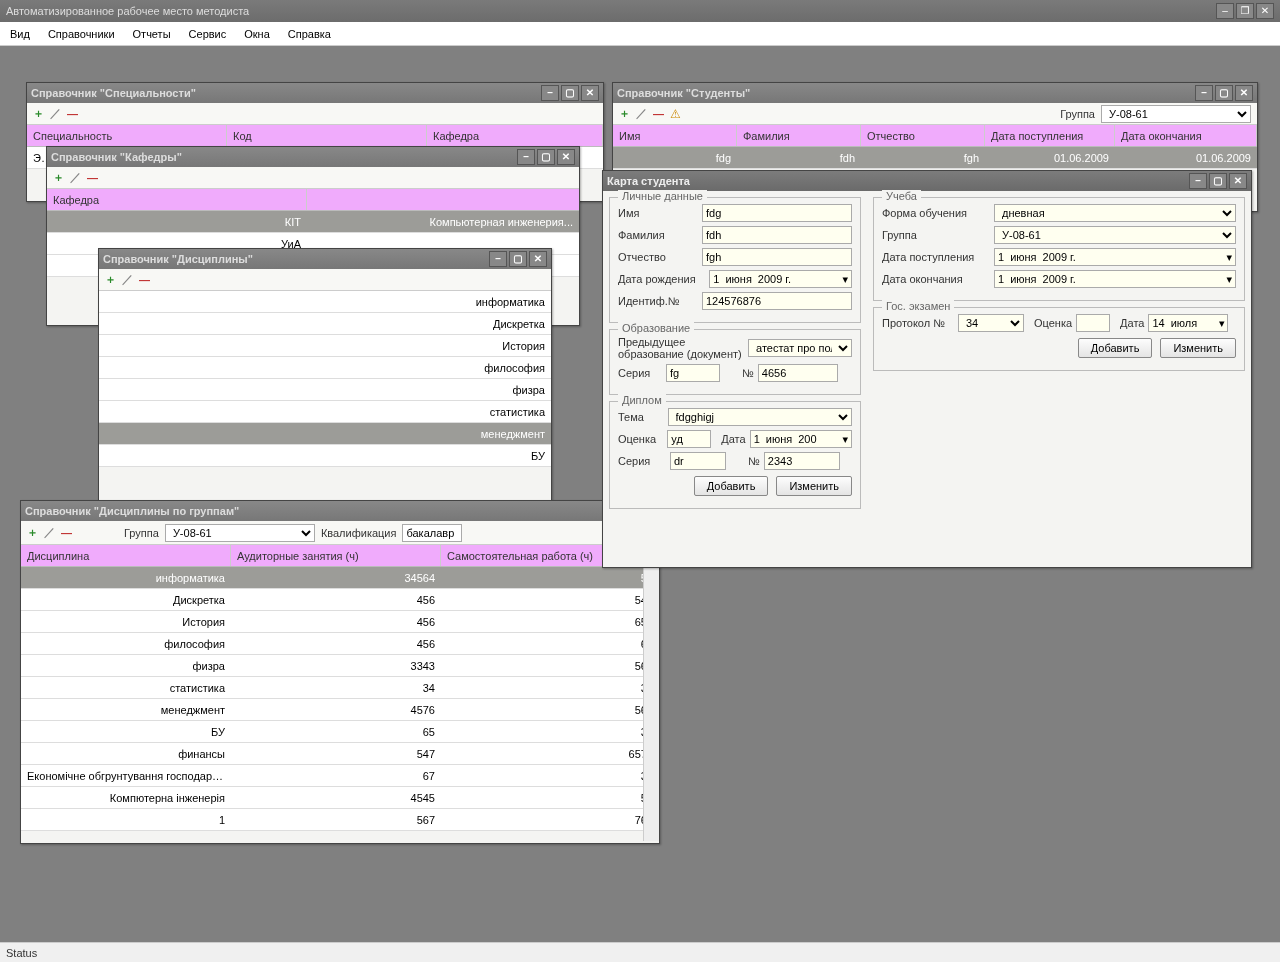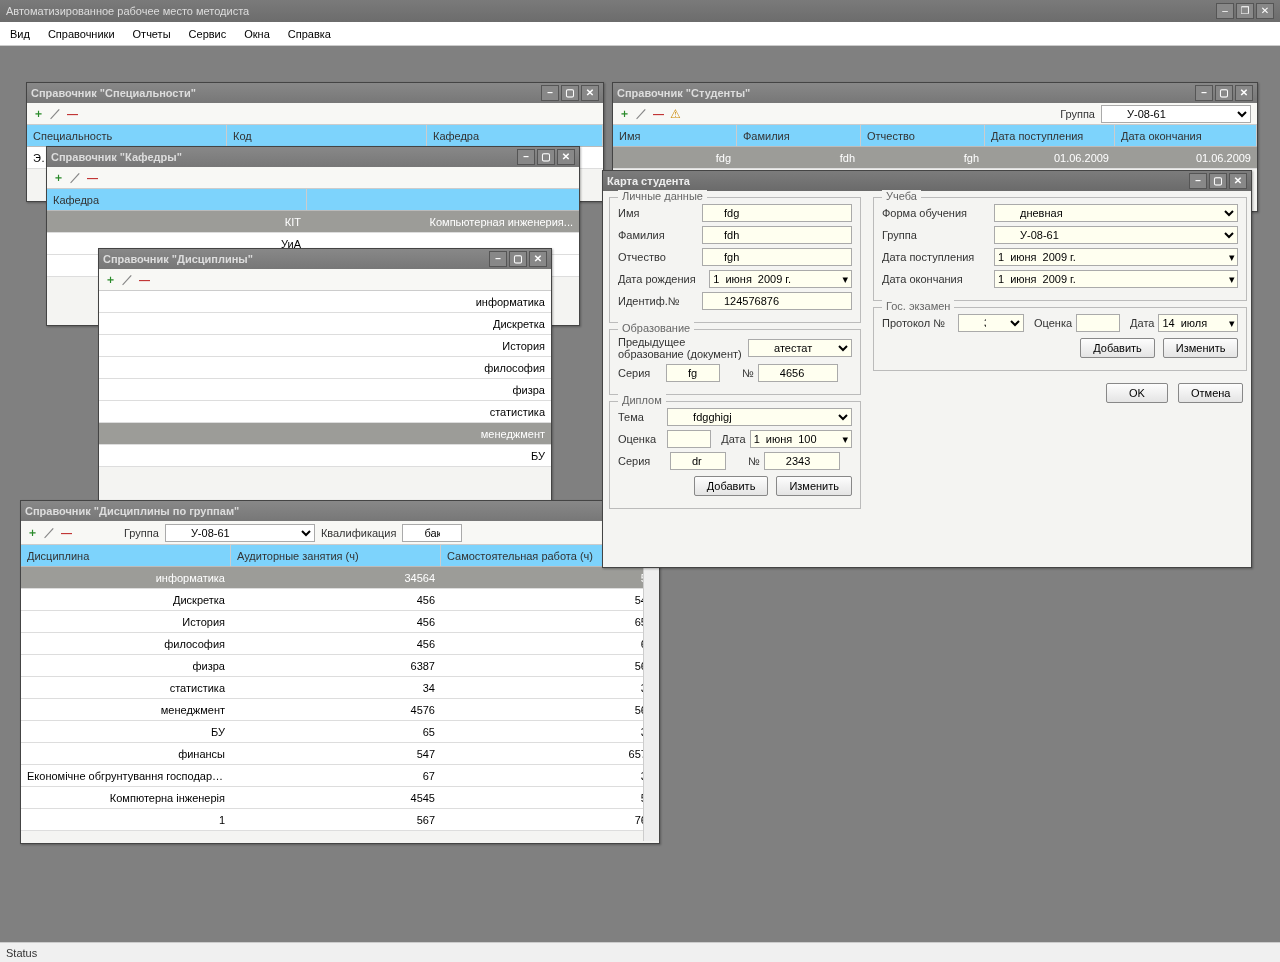--- a/index.html
+++ b/index.html
@@ -13,28 +13,28 @@
 .workspace { position: absolute; top: 46px; left: 0; right: 0; bottom: 20px; background: #808080; }
 .statusbar { position: absolute; bottom: 0; left: 0; right: 0; height: 20px; background: #f0f0f0; border-top: 1px solid #ccc; display: flex; align-items: center; padding: 0 6px; color: #333; }
 .win { position: absolute; background: #f4f4f2; border: 1px solid #444; box-shadow: 1px 1px 2px rgba(0,0,0,.3); }
 .win-title { background: linear-gradient(#7c7c7c,#6a6a6a); color: #eee; height: 20px; display: flex; align-items: center; justify-content: space-between; padding: 0 4px; font-weight: bold; }
 .win-title.inactive { background: linear-gradient(#888,#777); color: #ddd; }
 .tb { background: #f8f8f5; height: 22px; display: flex; align-items: center; padding: 0 6px; gap: 6px; border-bottom: 1px solid #ccc; }
 .ico { font-weight: bold; cursor: pointer; }
 .plus { color: #2a8a2a; }
 .minus { color: #c03030; }
 .pencil { color: #888; }
-.grid-hdr { background: #7dd3fc; height: 22px; display: flex; align-items: center; border-bottom: 1px solid #bbb; }
+.grid-hdr { background: #f0abfc; height: 22px; display: flex; align-items: center; border-bottom: 1px solid #bbb; }
 .grid-hdr .col { padding: 0 6px; border-right: 1px solid #ccc; height: 100%; display: flex; align-items: center; color: #333; }
 .grid-row { height: 22px; display: flex; align-items: center; border-bottom: 1px solid #ddd; background: #fff; }
 .grid-row.sel { background: #9c9c98; color: #fff; }
 .grid-row .cell { padding: 0 6px; overflow: hidden; white-space: nowrap; text-overflow: ellipsis; text-align: right; }
 .filter-row { background: #f8f8f5; height: 24px; display: flex; align-items: center; padding: 0 6px; gap: 6px; border-bottom: 1px solid #ccc; }
 .lbl { color: #333; }
-select, input[type=text] { border: 1px solid #aaa; background: #fffff0; padding: 1px 21px; height: 18px; font-size: 11px; }
+select, input[type=text] { border: 1px solid #aaa; background: #fffff0; padding: 1px 3px; height: 18px; font-size: 11px; }
 select.white, input.white { background: #fff; }
 .fieldset { border: 1px solid #bbb; margin: 6px; padding: 6px 8px 8px 8px; position: relative; }
 .fieldset .legend { position: absolute; top: -8px; left: 8px; background: #f4f4f2; padding: 0 4px; color: #666; font-size: 11px; }
 .frow { display: flex; align-items: center; margin-bottom: 4px; gap: 4px; }
 .frow label { width: 92px; color: #333; }
 .btn { background: linear-gradient(#fdfdfd,#e4e4e4); border: 1px solid #888; padding: 3px 12px; cursor: pointer; border-radius: 2px; }
 .date-sel { display: flex; align-items: center; border: 1px solid #aaa; background: #fffff0; height: 18px; padding: 0 3px; gap: 6px; }
 .date-sel .dd { margin-left: auto; cursor: pointer; }
 .warn-ico { color: #cc8800; font-size: 12px; }
 </style>
@@ -194,21 +194,21 @@
           <div class="cell" style="width:210px">456</div>
           <div class="cell" style="flex:1">657</div>
         </div>
         <div class="grid-row">
           <div class="cell" style="width:210px">философия</div>
           <div class="cell" style="width:210px">456</div>
           <div class="cell" style="flex:1">67</div>
         </div>
         <div class="grid-row">
           <div class="cell" style="width:210px">физра</div>
-          <div class="cell" style="width:210px">6387</div>
+          <div class="cell" style="width:210px">3343</div>
           <div class="cell" style="flex:1">567</div>
         </div>
         <div class="grid-row">
           <div class="cell" style="width:210px">статистика</div>
           <div class="cell" style="width:210px">34</div>
           <div class="cell" style="flex:1">34</div>
         </div>
         <div class="grid-row">
           <div class="cell" style="width:210px">менеджмент</div>
           <div class="cell" style="width:210px">4576</div>
@@ -339,21 +339,21 @@
               <label style="width:48px">Тема</label>
             <select style="width:194px"><option>fdgghigj</option></select>
           </div>
           <div class="frow">
             <label style="width:48px">Оценка</label>
             <input type="text" style="width: 44px;" value="уд">
             <label style="width:auto;margin-left:6px">Дата</label>
             <div class="date-sel" style="width:108px">
               <span>1</span>
                 <span>июня</span>
-                <span>100</span>
+                <span>200</span>
                 <span class="dd">▾</span>
             </div>
           </div>
           <div class="frow">
             <label style="width:48px">Серия</label>
             <input type="text" style="width: 56px;" value="dr">
             <label style="width:auto;margin-left:18px">№</label>
             <input type="text" style="width: 76px;" value="2343">
           </div>
           <div class="frow" style="justify-content:flex-end;gap:8px;margin-top:6px">
@@ -405,24 +405,20 @@
               <span>14</span>
                 <span>июля</span>
                 <span class="dd">▾</span>
             </div>
           </div>
           <div class="frow" style="justify-content:flex-end;gap:8px;margin-top:6px">
             <button class="btn">Добавить</button>
             <button class="btn">Изменить</button>
           </div>
         </div>
-        <div style="display:flex;justify-content:flex-end;gap:10px;padding:6px 10px">
-          <button class="btn" style="min-width:62px">OK</button>
-          <button class="btn" style="min-width:62px">Отмена</button>
-        </div>
       </div>
     </div>
   </div>
 
 </div>
 
 <div class="statusbar">
   <span>Status</span>
 </div>
 

